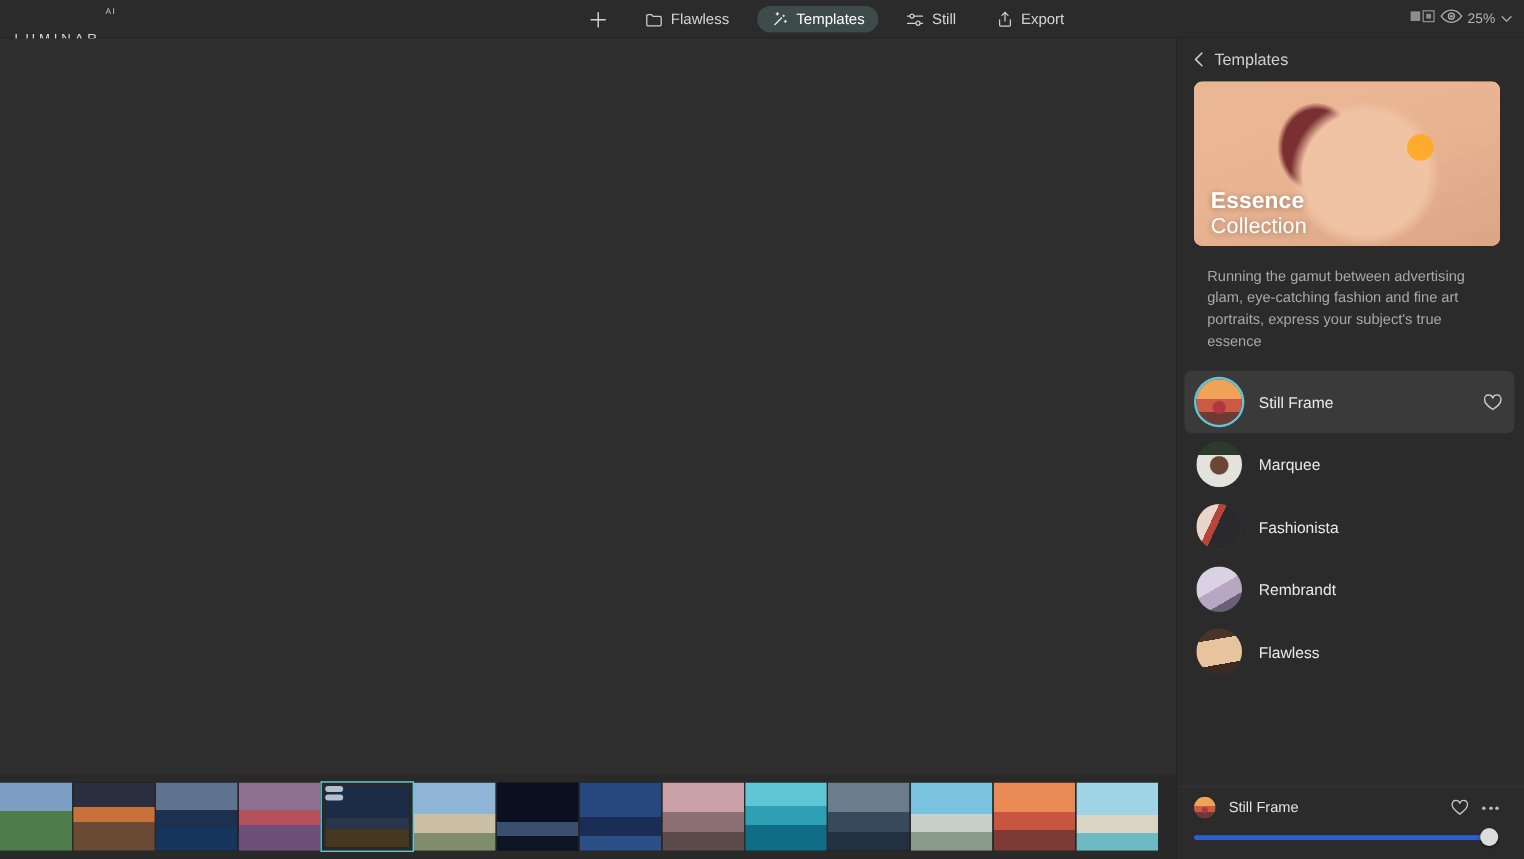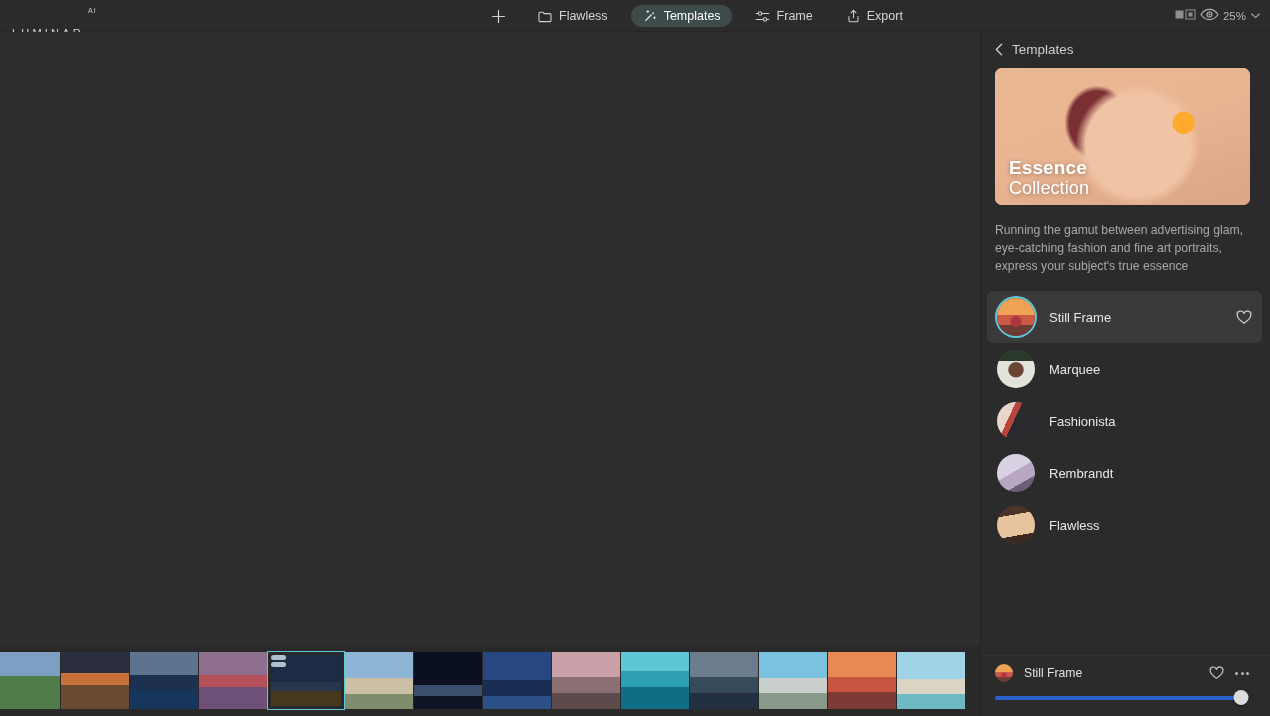--- a/index.html
+++ b/index.html
@@ -186,21 +186,21 @@
   .hero-text {
     position: absolute;
     left: 14px; bottom: 7px;
     line-height: 1.12;
     text-shadow: 0 1px 5px rgba(0,0,0,0.33);
   }
   .hero-t1 { font-size: 19px; font-weight: 700; color: #ffffff; letter-spacing: .1px; }
   .hero-t2 { font-size: 18px; font-weight: 400; color: #ffffff; letter-spacing: .1px; }
 
   .hero-desc {
-    margin: 16px 22px 0 14px;
+    margin: 16px 22px 0 25px;
     color: #a8a8a8;
     font-size: 12.2px;
     line-height: 1.48;
   }
 
   .tlist { margin-top: 16px; padding: 0 8px 0 6px; }
 
   .trow {
     position: relative;
     display: flex;
@@ -357,21 +357,21 @@
         <span>Templates</span>
       </div>
       <div class="tool-gap"></div>
 
       <div class="tool-btn">
         <svg width="15" height="13" viewBox="0 0 15 13">
           <path d="M1.2 3.4h12.6M1.2 9.4h12.6" stroke="#cfcfcf" stroke-width="1.05" stroke-linecap="round"></path>
           <circle cx="5" cy="3.4" r="1.7" fill="#2b2b2b" stroke="#cfcfcf" stroke-width="1.05"></circle>
           <circle cx="10" cy="9.4" r="1.7" fill="#2b2b2b" stroke="#cfcfcf" stroke-width="1.05"></circle>
         </svg>
-        <span>Frame</span>
+        <span>Still</span>
       </div>
       <div class="tool-gap"></div>
 
       <div class="tool-btn">
         <svg width="13" height="14" viewBox="0 0 13 14">
           <path d="M6.5 1.4v7.2" stroke="#cfcfcf" stroke-width="1.05" stroke-linecap="round"></path>
           <path d="M4 3.8 6.5 1.3 9 3.8" fill="none" stroke="#cfcfcf" stroke-width="1.05" stroke-linecap="round" stroke-linejoin="round"></path>
           <path d="M2 7.6v4.2a.9.9 0 0 0 .9.9h7.2a.9.9 0 0 0 .9-.9V7.6" fill="none" stroke="#cfcfcf" stroke-width="1.05" stroke-linecap="round"></path>
         </svg>
         <span>Export</span>

